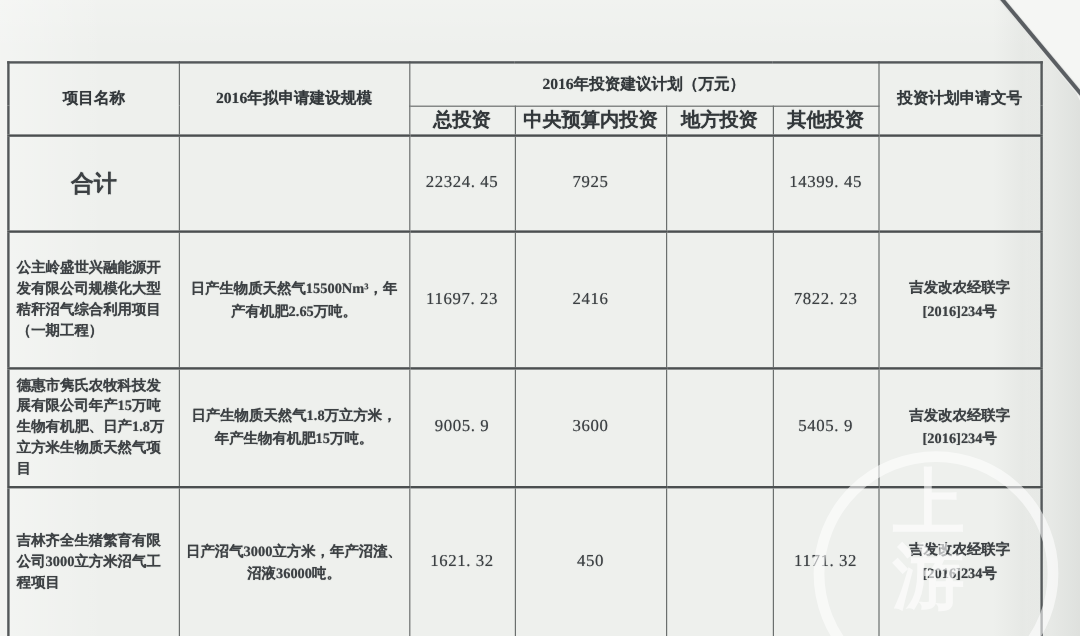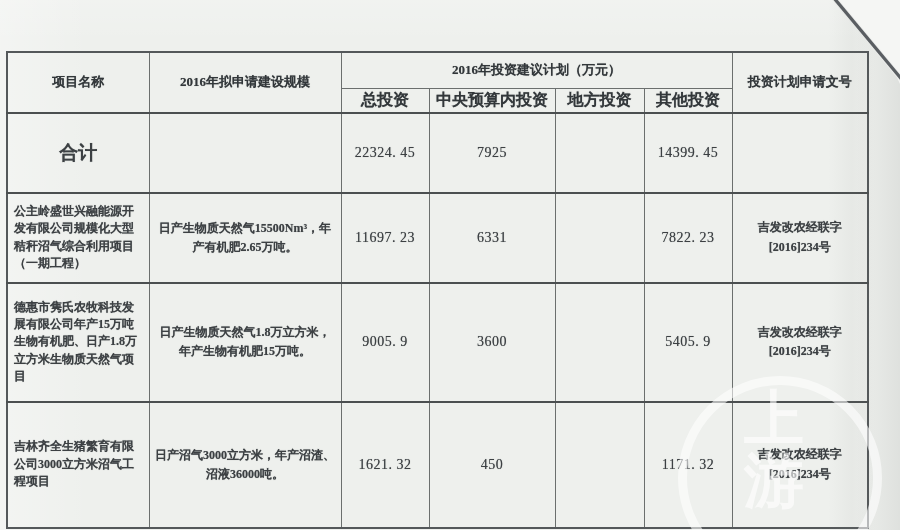--- a/index.html
+++ b/index.html
@@ -34,21 +34,21 @@
   }
   .sheet tr.datarow>td{border-top:2.5px solid #4b4f50;}
   th.h{font-size:13px;font-weight:bold;text-align:center;vertical-align:middle;color:#32373a;}
   th.hsub{font-size:16px;font-weight:bold;text-align:center;vertical-align:middle;color:#32373a;}
   td.namecell{font-size:12px;line-height:1.45;text-align:left;vertical-align:middle;padding:4px 3px 4px 6px;font-weight:bold;}
   td.totalcell{font-size:19px;font-weight:bold;text-align:center;vertical-align:middle;}
   td.scalecell{font-size:12px;line-height:1.55;text-align:center;vertical-align:middle;padding:4px 5px;font-weight:bold;}
   td.numcell{font-size:14px;text-align:center;vertical-align:middle;letter-spacing:.5px;}
   td.doccell{font-size:12px;font-weight:bold;text-align:center;vertical-align:middle;white-space:pre-line;line-height:1.6;}
   tr.hr1{height:36px;} tr.hr2{height:18px;}
-  tr.r0{height:80px;} tr.r1{height:90px;} tr.r2{height:119px;} tr.r3{height:126px;}
+  tr.r0{height:80px;} tr.r1{height:114px;} tr.r2{height:99px;} tr.r3{height:126px;}
   
   .wm-ring{
     position:absolute;left:678px;top:376px;width:186px;height:186px;
     border:9px solid rgba(255,255,255,.58);border-radius:50%;
     z-index:6;pointer-events:none;
   }
   .wm-text{
     position:absolute;left:716px;top:388px;width:116px;z-index:7;pointer-events:none;
     text-align:center;font-size:60px;line-height:62px;font-weight:bold;
     color:rgba(255,255,255,.62);white-space:pre-line;
@@ -107,21 +107,21 @@
         <td class="numcell">7925</td>
         <td class="numcell"></td>
         <td class="numcell">14399. 45</td>
         <td class="doccell"></td>
       </tr>
 
       <tr class="datarow r1">
         <td class="namecell">公主岭盛世兴融能源开发有限公司规模化大型秸秆沼气综合利用项目（一期工程）</td>
         <td class="scalecell">日产生物质天然气15500Nm³，年产有机肥2.65万吨。</td>
         <td class="numcell">11697. 23</td>
-        <td class="numcell">6331</td>
+        <td class="numcell">2416</td>
         <td class="numcell"></td>
         <td class="numcell">7822. 23</td>
         <td class="doccell">吉发改农经联字
 [2016]234号</td>
       </tr>
 
       <tr class="datarow r2">
         <td class="namecell">德惠市隽氏农牧科技发展有限公司年产15万吨生物有机肥、日产1.8万立方米生物质天然气项目</td>
         <td class="scalecell">日产生物质天然气1.8万立方米，年产生物有机肥15万吨。</td>
         <td class="numcell">9005. 9</td>

